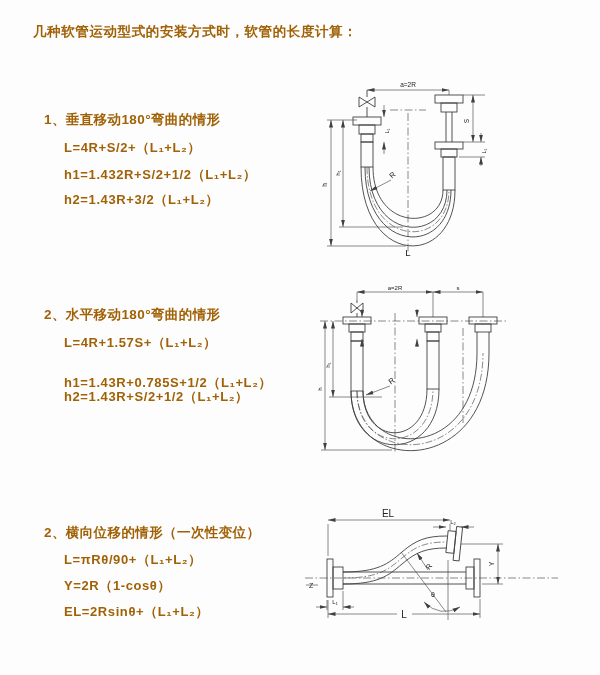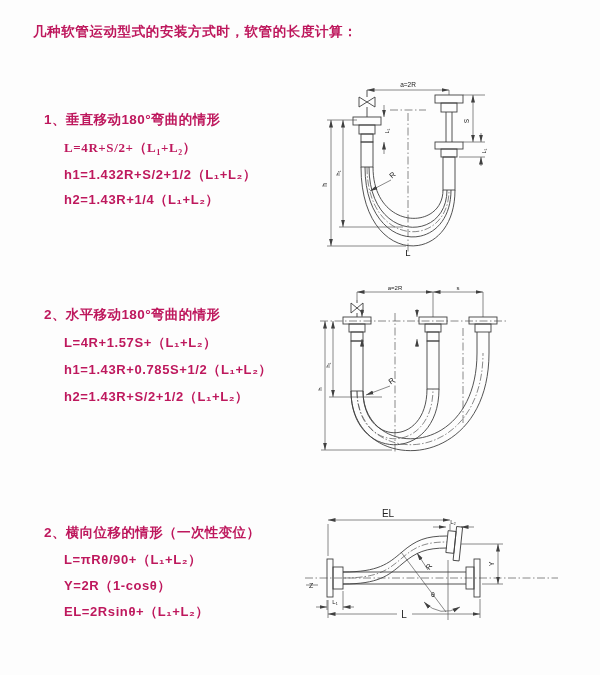--- a/index.html
+++ b/index.html
@@ -1,43 +1,43 @@
 <!DOCTYPE html>
 <html><head>
 <meta charset="utf-8">
 <style>
   html,body{margin:0;padding:0;}
   body{width:600px;height:675px;background:#fdfdfd;font-family:"Liberation Sans","DejaVu Sans",sans-serif;}
-  .page{position:relative;width:600px;height:658px;background:#fdfdfd;overflow:hidden;color:#be185d;}
+  .page{position:relative;width:600px;height:658px;background:#fdfdfd;overflow:hidden;color:#a16207;}
   .abs{position:absolute;white-space:nowrap;}
   .title{font-size:13.5px;font-weight:700;letter-spacing:0.6px;}
   .heading{font-size:13.5px;font-weight:700;letter-spacing:0.4px;}
   .formula{font-size:13px;font-weight:700;letter-spacing:0.6px;}
   svg{position:absolute;overflow:visible;}
   svg text{font-family:"Liberation Sans","DejaVu Sans",sans-serif;fill:#222;}
   .ln{stroke:#404040;stroke-width:0.9;fill:none;}
   .thin{stroke:#4a4a4a;stroke-width:0.65;fill:none;}
   .cl{stroke:#4a4a4a;stroke-width:0.65;fill:none;stroke-dasharray:8 2.5 1.5 2.5;}
   .hd{stroke:#4a4a4a;stroke-width:0.65;fill:none;stroke-dasharray:7 2 1.5 2;}
 </style>
 </head>
 <body>
 
 <div class="page">
 
   <div class="abs title" style="left:33px;top:23px;">几种软管运动型式的安装方式时，软管的长度计算：</div>
 
   <div class="abs heading" style="left:44px;top:111px;">1、垂直移动180°弯曲的情形</div>
-  <div class="abs formula" style="left:64px;top:139px;font-family:Liberation Serif, serif;">L=4R+S/2+（L₁+L₂）</div>
+  <div class="abs formula" style="left:64px;top:139px;">L=4R+S/2+（L₁+L₂）</div>
   <div class="abs formula" style="left:64px;top:166px;">h1=1.432R+S/2+1/2（L₁+L₂）</div>
-  <div class="abs formula" style="left:64px;top:191px;">h2=1.43R+1/4（L₁+L₂）</div>
+  <div class="abs formula" style="left:64px;top:191px;">h2=1.43R+3/2（L₁+L₂）</div>
 
   <div class="abs heading" style="left:44px;top:306px;">2、水平移动180°弯曲的情形</div>
   <div class="abs formula" style="left:64px;top:334px;text-align:center;">L=4R+1.57S+（L₁+L₂）</div>
-  <div class="abs formula" style="left:64px;top:361px;">h1=1.43R+0.785S+1/2（L₁+L₂）</div>
+  <div class="abs formula" style="left:64px;top:374px;">h1=1.43R+0.785S+1/2（L₁+L₂）</div>
   <div class="abs formula" style="left:64px;top:388px;">h2=1.43R+S/2+1/2（L₁+L₂）</div>
 
   <div class="abs heading" style="left:44px;top:524px;">2、横向位移的情形（一次性变位）</div>
   <div class="abs formula" style="left:64px;top:551px;">L=πRθ/90+（L₁+L₂）</div>
   <div class="abs formula" style="left:64px;top:577px;">Y=2R（1-cosθ）</div>
   <div class="abs formula" style="left:64px;top:603px;">EL=2Rsinθ+（L₁+L₂）</div>
 
   <svg style="left:313px;top:73px;" width="272" height="186" viewBox="0 0 272 186">
     <defs>
       <marker id="ar1" markerUnits="userSpaceOnUse" markerWidth="8" markerHeight="6" refX="7.5" refY="3" orient="auto-start-reverse">

